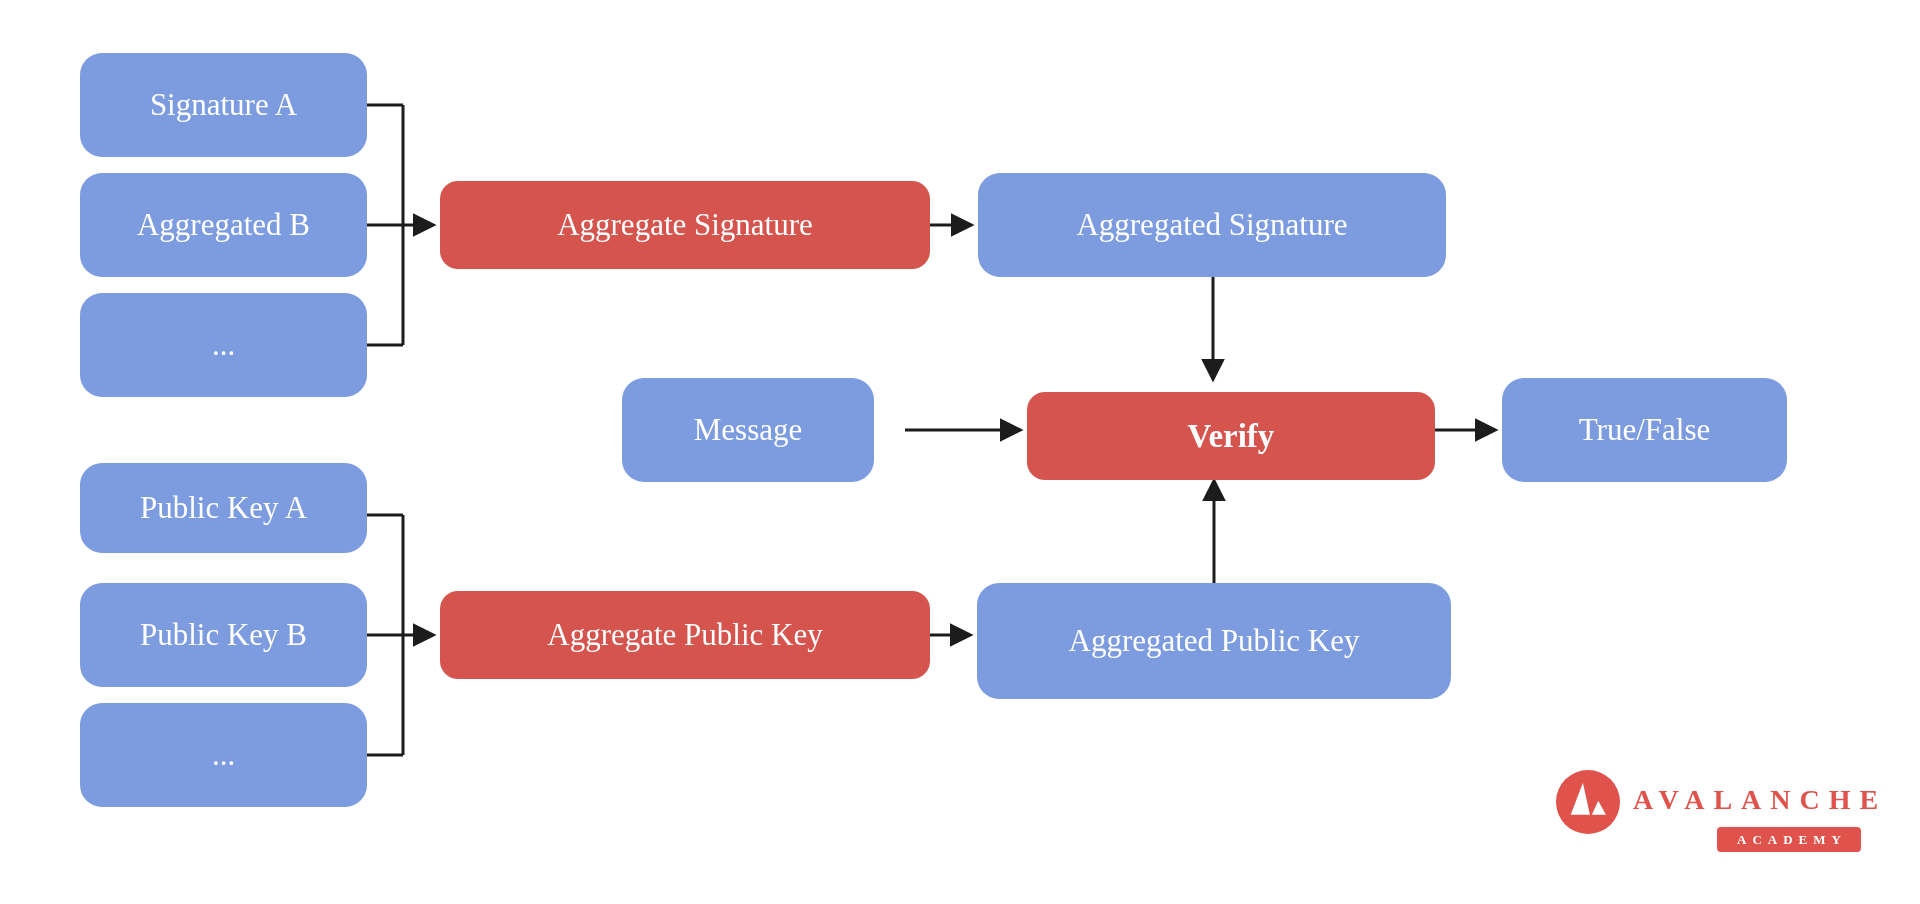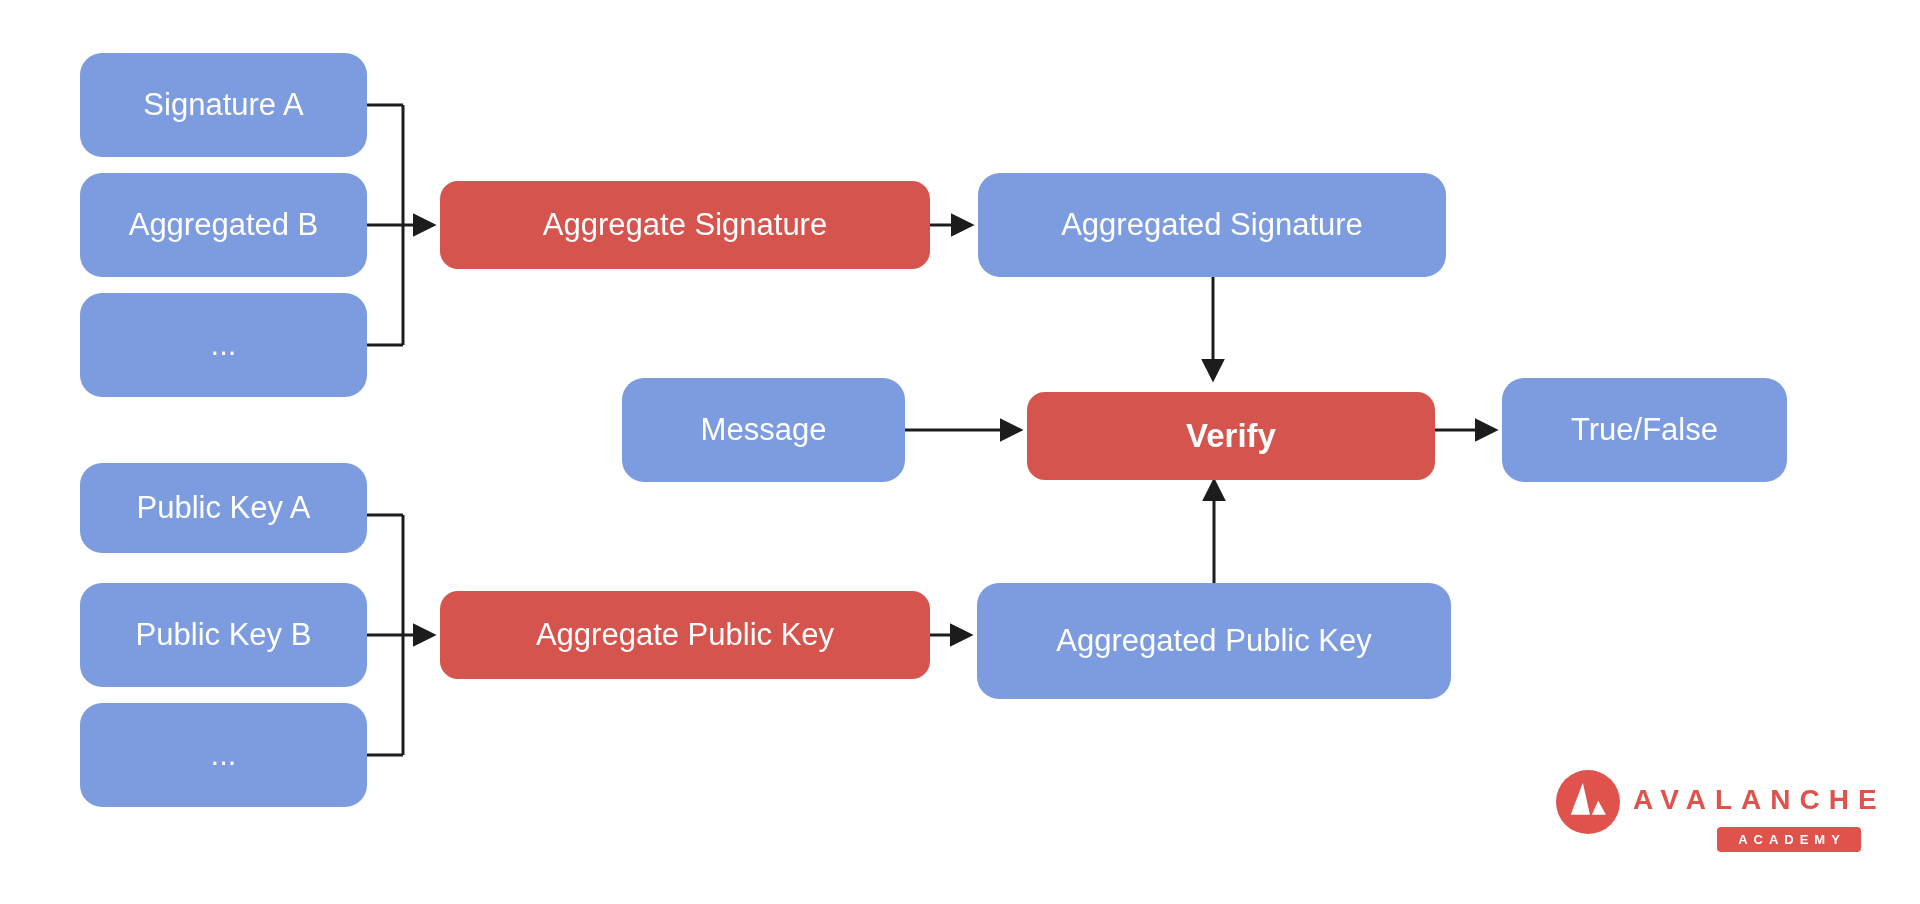--- a/index.html
+++ b/index.html
@@ -5,21 +5,21 @@
   html, body {
     margin: 0;
     padding: 0;
     background: #ffffff;
   }
   #canvas {
     position: relative;
     width: 1920px;
     height: 904px;
     background: #ffffff;
-    font-family: Liberation Sans, sans-serif;
+    font-family: Liberation Serif, serif;
     overflow: hidden;
   }
   #connectors {
     position: absolute;
     left: 0; top: 0;
     width: 1920px; height: 904px;
     pointer-events: none;
   }
   .node {
     position: absolute;
@@ -40,21 +40,21 @@
     border-radius: 18px;
   }
   .node.bold { font-weight: bold; font-size: 33px; }
 
   
   #n-sig-a        { left:  80px; top:  53px; width: 287px; height: 104px; }
   #n-sig-b        { left:  80px; top: 173px; width: 287px; height: 104px; }
   #n-sig-dots     { left:  80px; top: 293px; width: 287px; height: 104px; }
   #n-agg-sig      { left: 440px; top: 181px; width: 490px; height:  88px; }
   #n-aggd-sig     { left: 978px; top: 173px; width: 468px; height: 104px; text-align: right; }
-  #n-message      { left: 622px; top: 378px; width: 283px; height: 104px; }
+  #n-message      { left: 622px; top: 378px; width: 252px; height: 104px; }
   #n-verify       { left:1027px; top: 392px; width: 408px; height:  88px; }
   #n-true-false   { left:1502px; top: 378px; width: 285px; height: 104px; }
   #n-pk-a         { left:  80px; top: 463px; width: 287px; height: 90px; }
   #n-pk-b         { left:  80px; top: 583px; width: 287px; height: 104px; }
   #n-pk-dots      { left:  80px; top: 703px; width: 287px; height: 104px; }
   #n-agg-pk       { left: 440px; top: 591px; width: 490px; height:  88px; }
   #n-aggd-pk      { left: 977px; top: 583px; width: 474px; height: 116px; }
 
   
   #logo {

